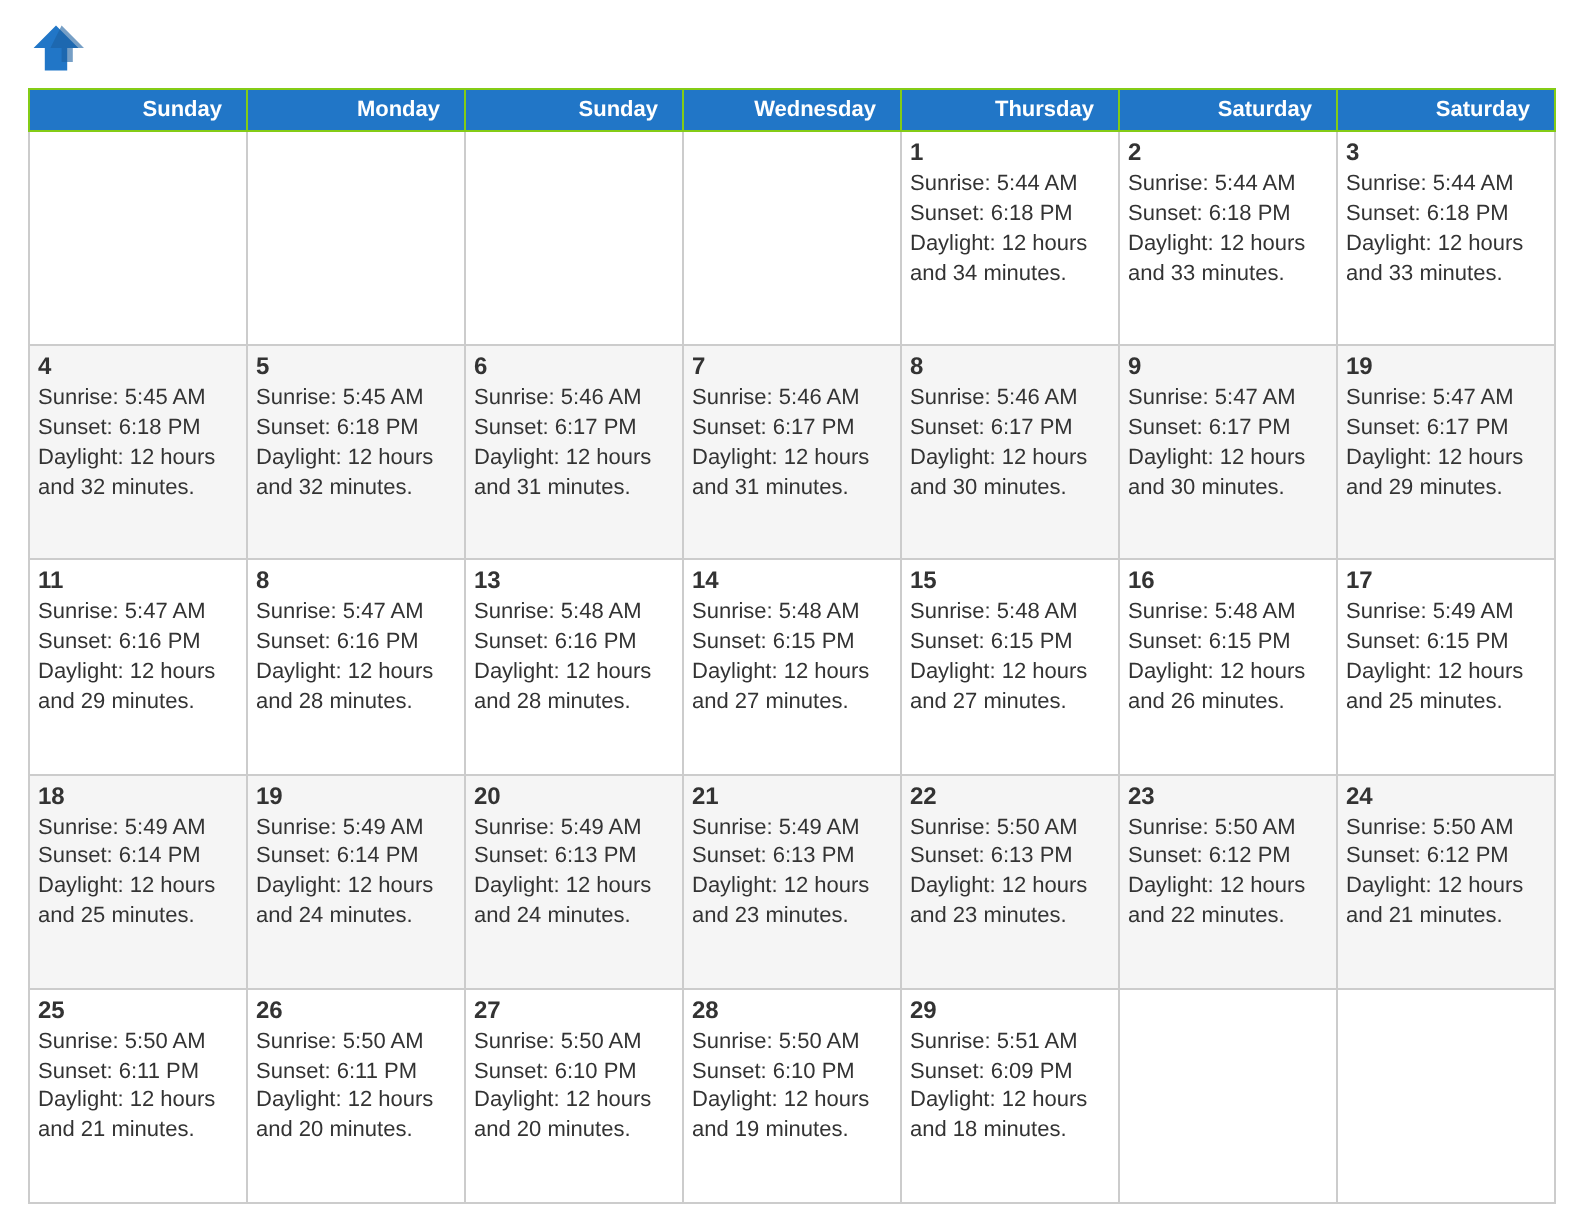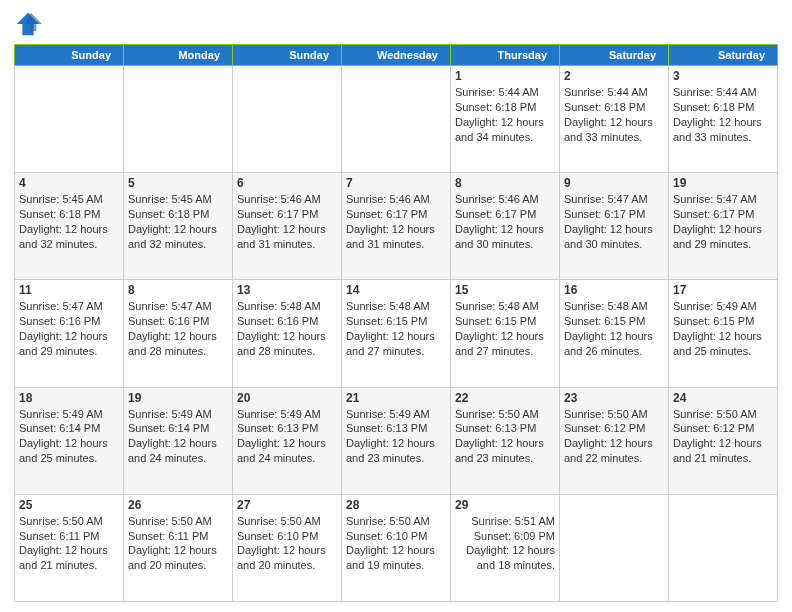--- a/index.html
+++ b/index.html
@@ -338,21 +338,21 @@
           </td>
           <td>
             <span class="day-number">28</span>
             <div class="day-info" style="white-space: pre-line;">Sunrise: 5:50 AM
 Sunset: 6:10 PM
 Daylight: 12 hours
 and 19 minutes.</div>
           </td>
           <td>
             <span class="day-number">29</span>
-            <div class="day-info" style="white-space: pre-line; text-align: right;">Sunrise: 5:51 AM
+            <div class="day-info" style="white-space: pre-line;">Sunrise: 5:51 AM
 Sunset: 6:09 PM
 Daylight: 12 hours
 and 18 minutes.</div>
           </td>
           <td class="empty-cell"></td>
           <td class="empty-cell"></td>
         </tr>
       </tbody>
   </table>
 </div>

